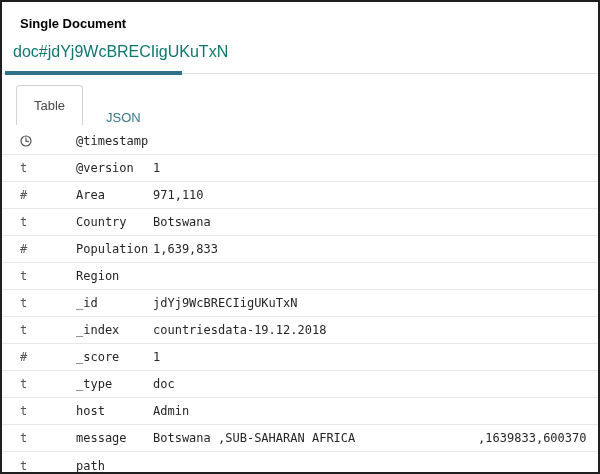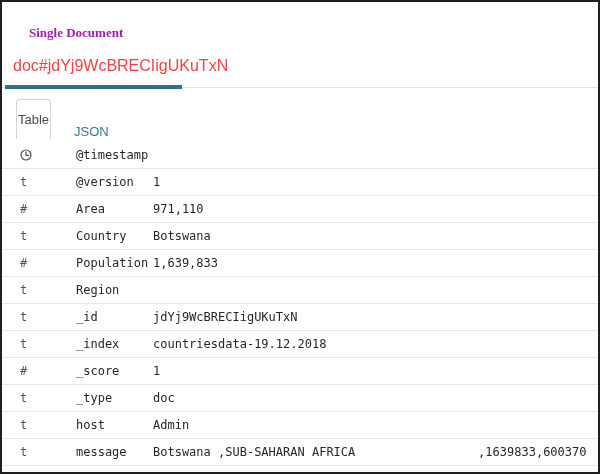--- a/index.html
+++ b/index.html
@@ -2,29 +2,29 @@
 <html><head>
 <meta charset="utf-8">
 <style>
   html, body { margin:0; padding:0; background:#fff; }
   .frame {
     width:600px; height:474px; box-sizing:border-box;
     border:2px solid #1f1f1f; background:#fff; overflow:hidden;
     font-family:"Liberation Sans", sans-serif;
   }
   .header { padding:7px 10px 0 11px; }
-  .page-title { font-size:13px; font-weight:bold; color:#a21caf; margin:16px; line-height:15px;font-family:Liberation Serif, serif; }
-  .doc-heading { font-size:16px; font-weight:400; color:#ef4444; margin:11px 0 0 0; line-height:19px; }
+  .page-title { font-size:13px; font-weight:bold; color:#000000; margin:7px; line-height:15px; }
+  .doc-heading { font-size:16px; font-weight:400; color:#0f766e; margin:11px 0 0 0; line-height:19px; }
   .title-divider { position:relative; margin-top:6px; height:6px; border-bottom:1px solid #e2e2e2; }
   .teal-bar { position:absolute; left:3px; bottom:-2px; width:177px; height:4px; background:#2d7286; }
   .tabbar { margin:11px 0 0 14px; display:flex; align-items:flex-end; height:40px; }
   .tab-active {
     box-sizing:border-box; height:40px; display:flex; align-items:center;
     border:1px solid #d3d3d3; border-bottom:none; border-radius:4px 4px 0 0;
-    padding:0 1px; font-size:13px; color:#4a4a4a; background:#fff; cursor:default;
+    padding:0 17px; font-size:13px; color:#4a4a4a; background:#fff; cursor:default;
   }
   .tab-link {
     height:40px; display:flex; align-items:flex-end; padding:0 16px; margin-left:7px;
     font-size:13px; color:#35788e; cursor:pointer;
   }
   .doc-table { margin-top:3px; }
   .doc-row {
     display:flex; align-items:center; height:27px; box-sizing:border-box;
     border-bottom:1px solid #e8e8e8;
     font-family:"DejaVu Sans Mono","Liberation Mono",monospace;

